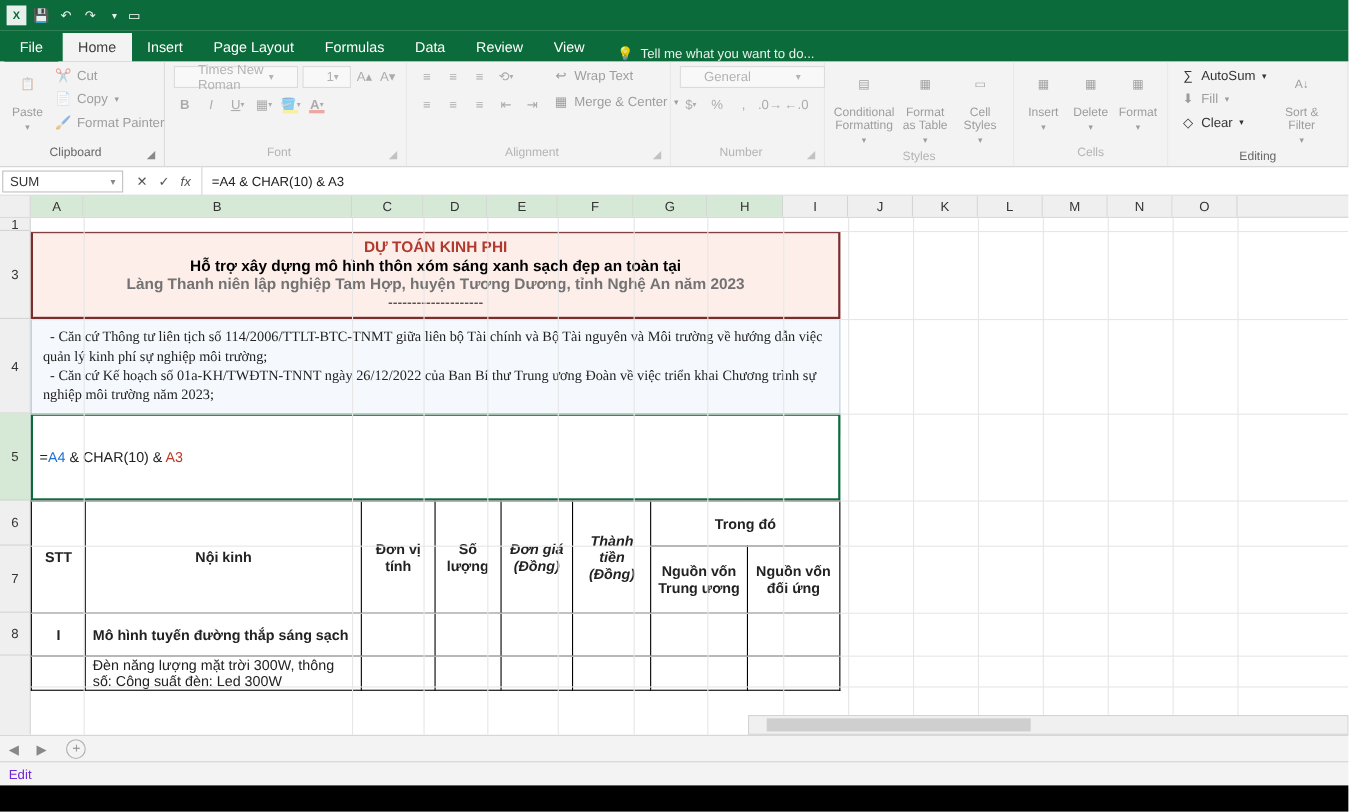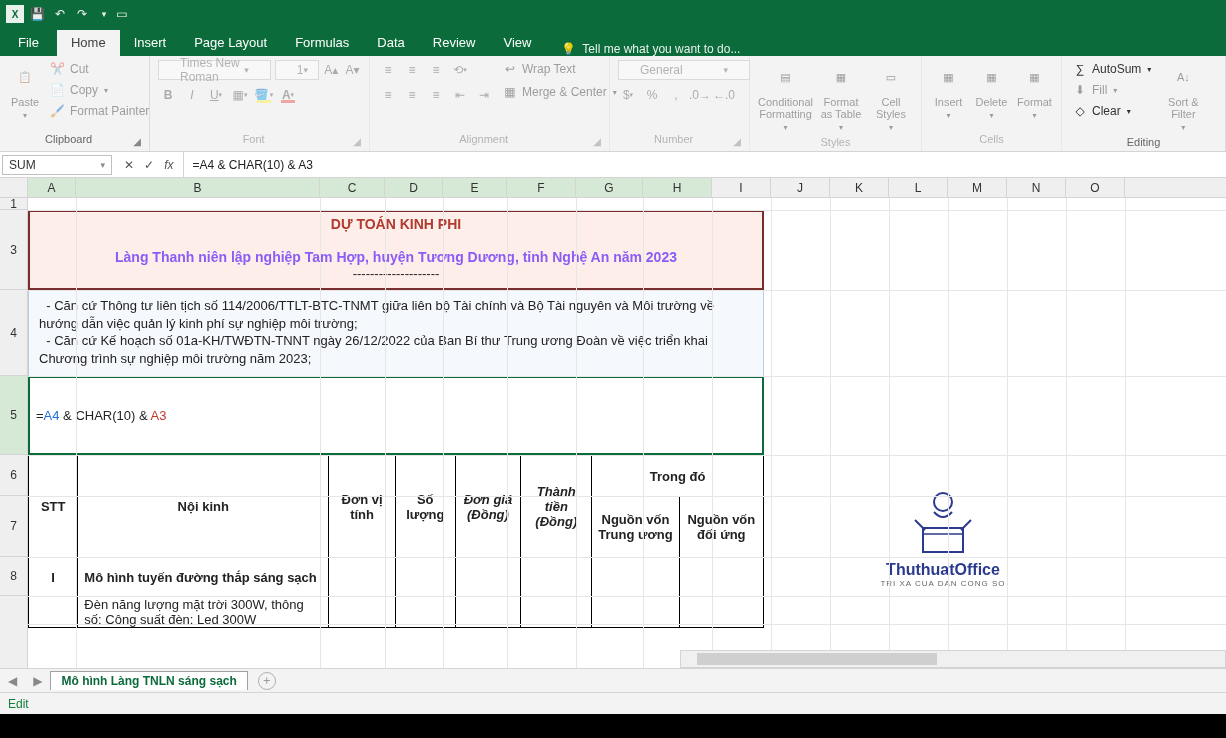--- a/index.html
+++ b/index.html
@@ -54,38 +54,38 @@
 .grid-body{display:flex;flex:1;overflow:hidden;}
 .rowhdrs{width:28px;background:#efefef;border-right:1px solid #d4d4d4;display:flex;flex-direction:column;}
 .rh{border-bottom:1px solid #d4d4d4;text-align:center;font-size:12px;color:#333;display:flex;align-items:center;justify-content:center;}
 .rh.sel{background:#d6e9d6;}
 .cells{position:relative;flex:1;}
 .gridline-v{position:absolute;top:0;bottom:0;width:0;border-right:1px solid #e6e6e6;}
 .gridline-h{position:absolute;left:0;right:0;height:0;border-bottom:1px solid #e6e6e6;}
 
 .titlecell{position:absolute;left:0;top:12px;width:736px;height:80px;border:2px solid #7a2d2d;background:#fdeee9;font-family:'Times New Roman',serif;text-align:center;padding:4px 8px;font-size:13px;}
 .titlecell b{color:#b03a2e;font-size:14px;}
-.refcell{position:absolute;left:0;top:92px;width:736px;height:106px;border:1px solid #b8cce4;background:#f5f8fc;font-family:Liberation Sans, sans-serif;font-size:13px;padding:6px 10px;line-height:1.35;}
+.refcell{position:absolute;left:0;top:92px;width:736px;height:106px;border:1px solid #b8cce4;background:#f5f8fc;font-family:Liberation Serif, serif;font-size:13px;padding:6px 10px;line-height:1.35;}
 .activecell{position:absolute;left:0;top:178px;width:736px;height:79px;border:2px solid #0b6b3a;background:#fff;font-family:Consolas,monospace;font-size:13px;padding:30px 6px 6px 6px;cursor:text;}
 .activecell .blue{color:#1e6fd6}.activecell .red{color:#c0392b}
 .table{position:absolute;left:0;top:257px;width:736px;border-collapse:collapse;font-family:'Times New Roman',serif;font-size:13px;}
 .table td,.table th{border:1px solid #000;padding:0 6px;text-align:center;font-weight:bold;}
 .table td.left{text-align:left;font-weight:normal;}
 .watermark{position:absolute;left:820px;top:290px;width:190px;text-align:center;color:#2b3a8f;font-family:Arial,sans-serif;}
 .watermark .brand{font-weight:bold;font-size:16px;}
 .watermark .tag{font-size:8px;letter-spacing:1px;color:#666;}
 
 
 .sheettabs{height:24px;border-top:1px solid #d4d4d4;display:flex;align-items:center;background:#f3f3f3;font-size:12px;}
 .st-nav{padding:0 8px;color:#888;}
 .sheettab{background:#fff;border:1px solid #a0a0a0;border-bottom:none;padding:2px 10px;font-weight:bold;color:#0b6b3a;}
 .addsheet{margin-left:10px;width:18px;height:18px;border:1px solid #b0b0b0;border-radius:50%;display:flex;align-items:center;justify-content:center;color:#888;}
 
 
-.status{height:22px;background:#f3f3f3;border-top:1px solid #d4d4d4;display:flex;align-items:center;padding:0 8px;font-size:12px;color:#15803d;}
+.status{height:22px;background:#f3f3f3;border-top:1px solid #d4d4d4;display:flex;align-items:center;padding:0 8px;font-size:12px;color:#6d28d9;}
 
 
 .taskbar{height:24px;background:#000;}
 
 .hscroll{position:absolute;right:0;bottom:0;left:680px;height:18px;background:#f0f0f0;border:1px solid #d4d4d4;}
 .hscroll .thumb{position:absolute;left:16px;width:240px;top:2px;bottom:2px;background:#cfcfcf;}
 </style>
 </head>
 <body>
 
@@ -355,22 +355,22 @@
         <div class="rh" style="height: 86px;">4</div>
         <div class="rh sel" style="height: 79px;">5</div>
         <div class="rh" style="height: 41px;">6</div>
         <div class="rh" style="height: 61px;">7</div>
         <div class="rh" style="height: 39px;">8</div>
       </div>
     <div class="cells" id="cells">
 
       <div class="titlecell">
         <b>DỰ TOÁN KINH PHI</b><br>
-        <br>
-        <b style="color:#8b5cf6">Làng Thanh niên lập nghiệp Tam Hợp, huyện Tương Dương, tỉnh Nghệ An năm 2023</b><br>
+        <b style="color:#000">Hỗ trợ xây dựng mô hình thôn xóm sáng xanh sạch đẹp an toàn tại</b><br>
+        <b style="color:#737373">Làng Thanh niên lập nghiệp Tam Hợp, huyện Tương Dương, tỉnh Nghệ An năm 2023</b><br>
         <span>--------------------</span>
       </div>
       <div class="refcell" style="white-space:pre-wrap">  - Căn cứ Thông tư liên tịch số 114/2006/TTLT-BTC-TNMT giữa liên bộ Tài chính và Bộ Tài nguyên và Môi trường về hướng dẫn việc quản lý kinh phí sự nghiệp môi trường;
   - Căn cứ Kế hoạch số 01a-KH/TWĐTN-TNNT ngày 26/12/2022 của Ban Bí thư Trung ương Đoàn về việc triển khai Chương trình sự nghiệp môi trường năm 2023;</div>
       <div class="activecell">
         <span>=</span><span class="blue">A4</span><span> &amp; CHAR(10) &amp; </span><span class="red">A3</span>
       </div>
       <table class="table">
         <tbody>
             <tr style="height:41px">
@@ -401,32 +401,20 @@
           <td class="left">Đèn năng lượng mặt trời 300W, thông số: Công suất đèn: Led 300W</td>
           <td></td>
               <td></td>
               <td></td>
               <td></td>
               <td></td>
               <td></td>
         </tr>
       </tbody>
         </table>
-      <div class="watermark">
-        <svg width="80" height="70" viewBox="0 0 80 70">
-          <circle cx="40" cy="14" r="9" fill="none" stroke="#2b3a8f" stroke-width="2"></circle>
-          <path d="M31 24 Q40 34 49 24" fill="none" stroke="#2b3a8f" stroke-width="2"></path>
-          <rect x="20" y="40" width="40" height="24" fill="none" stroke="#2b3a8f" stroke-width="2"></rect>
-          <line x1="20" y1="46" x2="60" y2="46" stroke="#2b3a8f" stroke-width="1.5"></line>
-          <line x1="12" y1="32" x2="22" y2="42" stroke="#2b3a8f" stroke-width="2"></line>
-          <line x1="68" y1="32" x2="58" y2="42" stroke="#2b3a8f" stroke-width="2"></line>
-        </svg>
-        <div class="brand">ThuthuatOffice</div>
-        <div class="tag">TRI XA CUA DAN CONG SO</div>
-      </div>
     <div class="gridline-v" style="left: 48px;"></div>
         <div class="gridline-v" style="left: 292px;"></div>
         <div class="gridline-v" style="left: 357px;"></div>
         <div class="gridline-v" style="left: 415px;"></div>
         <div class="gridline-v" style="left: 479px;"></div>
         <div class="gridline-v" style="left: 548px;"></div>
         <div class="gridline-v" style="left: 615px;"></div>
         <div class="gridline-v" style="left: 684px;"></div>
         <div class="gridline-v" style="left: 743px;"></div>
         <div class="gridline-v" style="left: 802px;"></div>
@@ -446,21 +434,20 @@
       </div>
   </div>
   <div class="hscroll">
       <div class="thumb"></div>
     </div>
 </div>
 
 <div class="sheettabs">
   <div class="st-nav">◀</div>
   <div class="st-nav">▶</div>
-  <div class="sheettab">Mô hình Làng TNLN sáng sạch</div>
   <div class="addsheet">＋</div>
 </div>
 
 <div class="status">
   <span>Edit</span>
 </div>
 
 <div class="taskbar"></div>
 
 </body></html>

